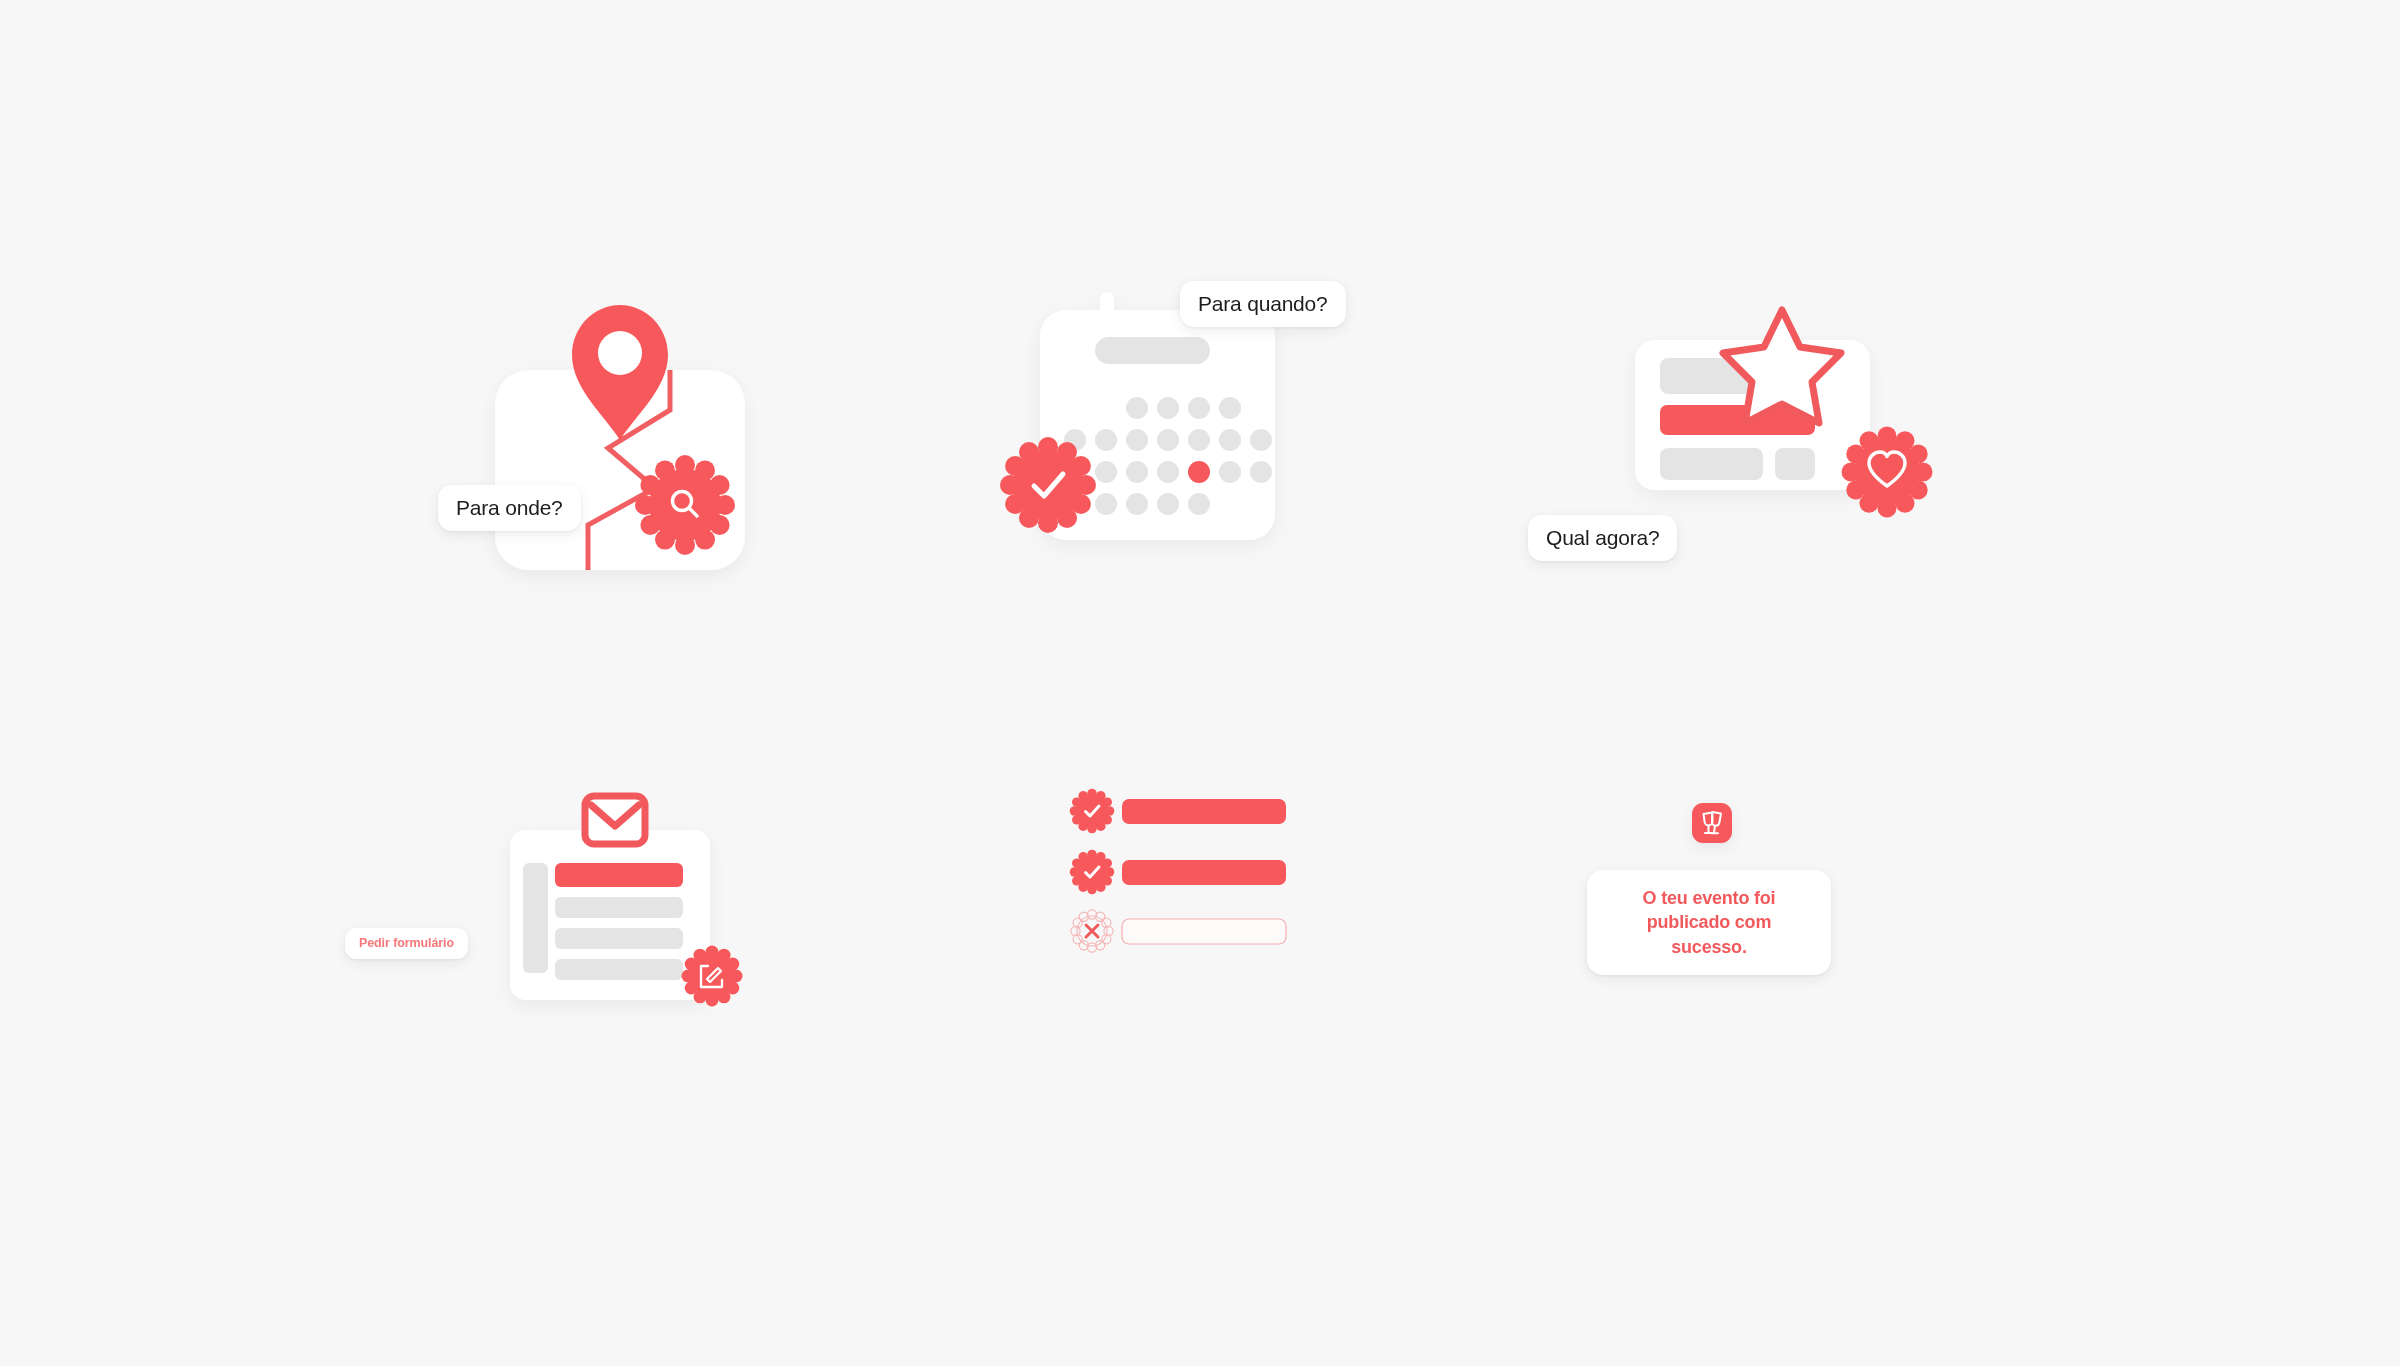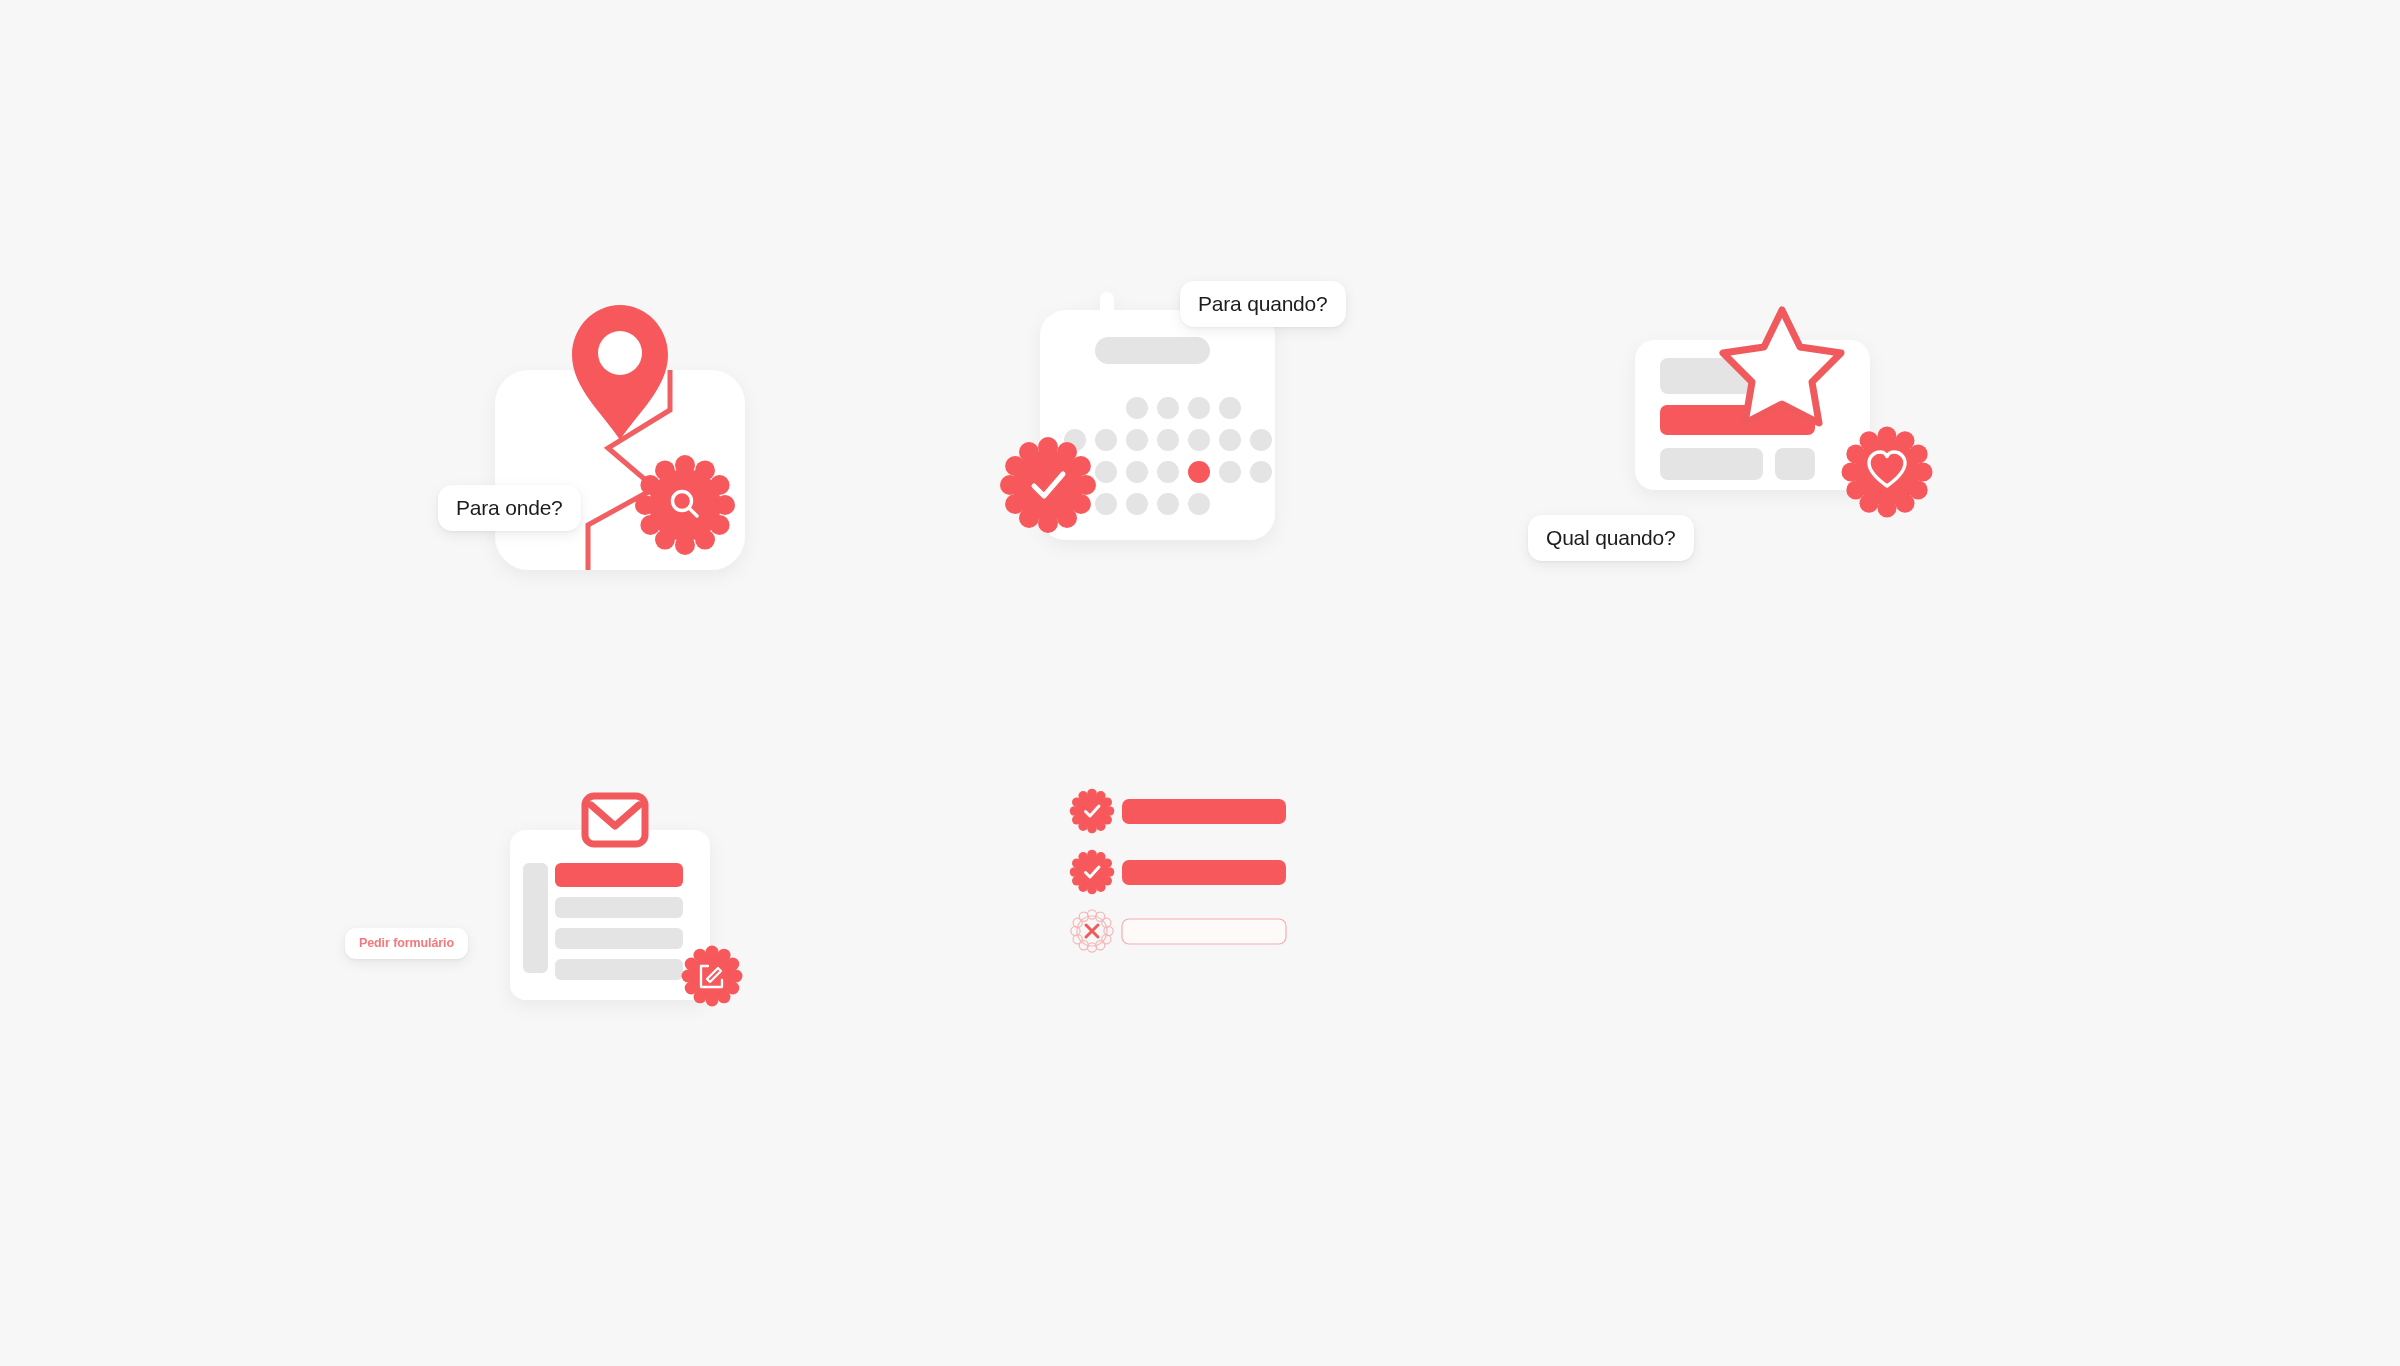--- a/index.html
+++ b/index.html
@@ -231,21 +231,21 @@
             <circle cx="-31.2" cy="18" r="9.5"></circle>
               <circle cx="-36" cy="0" r="9.5"></circle>
             <circle cx="-31.2" cy="-18" r="9.5"></circle>
               <circle cx="-18" cy="-31.2" r="9.5"></circle>
           </g>
         </g>
         <path d="M0 14 C-14 4 -18 -3 -18 -9 C-18 -16 -12 -20 -7 -20 C-3.5 -20 -1 -18 0 -15.5
                  C1 -18 3.5 -20 7 -20 C12 -20 18 -16 18 -9 C18 -3 14 4 0 14 Z" fill="none" stroke="#ffffff" stroke-width="3.4" stroke-linejoin="round"></path>
       </g>
     </svg>
-    <div class="bubble" style="left:-32px; top:215px;">Qual quando?</div>
+    <div class="bubble" style="left:-32px; top:215px;">Qual agora?</div>
   </div>
 
   <div class="cell" id="cell-4">
     <svg class="art" viewBox="0 0 560 420">
       <defs>
         <filter id="soft4" x="-40%" y="-40%" width="180%" height="180%">
           <feDropShadow dx="0" dy="6" stdDeviation="9" flood-color="#000000" flood-opacity="0.055"></feDropShadow>
         </filter>
       </defs>
 
@@ -359,14 +359,36 @@
           <g stroke="#ef5a5d" stroke-width="3" stroke-linecap="round">
             <line x1="-6" y1="-6" x2="6" y2="6"></line>
             <line x1="6" y1="-6" x2="-6" y2="6"></line>
           </g>
         </g>
         <rect x="30" y="-12" width="164" height="25" rx="7" fill="#fefafa" stroke="#f3aeaf" stroke-width="1.2"></rect>
       </g>
     </svg>
   </div>
 
+  <div class="cell" id="cell-6">
+    <svg class="art" viewBox="0 0 560 420">
+      <defs>
+        <filter id="soft6" x="-40%" y="-40%" width="180%" height="180%">
+          <feDropShadow dx="0" dy="5" stdDeviation="7" flood-color="#000000" flood-opacity="0.06"></feDropShadow>
+        </filter>
+      </defs>
+
+      <g transform="translate(132,33)">
+        <rect x="0" y="0" width="40" height="40" rx="11" fill="#f7585b" filter="url(#soft6)"></rect>
+        <g fill="none" stroke="#ffffff" stroke-width="2" stroke-linecap="round" stroke-linejoin="round">
+          <path d="M11.5 11 L20 9.5 L20.5 18 C20.5 21 18.5 22.5 16.5 22.5 C14.5 22.5 12.5 21 12.5 18 Z"></path>
+          <path d="M16.5 22.5 L16.5 29.5"></path>
+          <path d="M13 30 L20 30"></path>
+          <path d="M20.5 9 L29 10.5 L27.5 19 C27 22 25 23 23 22.7 C21 22.4 19.5 20.7 20 17.7 Z"></path>
+          <path d="M23 22.7 L22 29.6"></path>
+          <path d="M19 30.3 L26 30.3"></path>
+        </g>
+      </g>
+    </svg>
+    <div class="bubble bubble-success" style="left:27px; top:100px;">O teu evento foi publicado com sucesso.</div>
+  </div>
 
 </div>
 
 </body></html>

